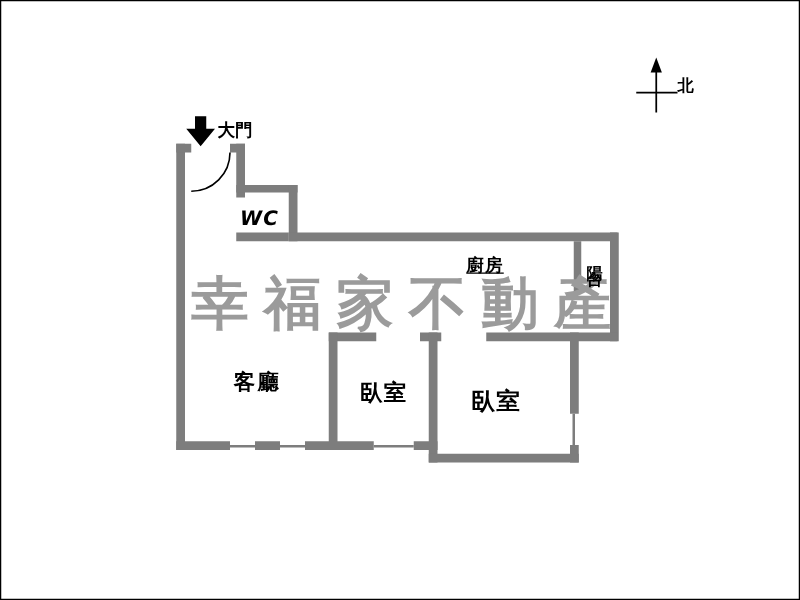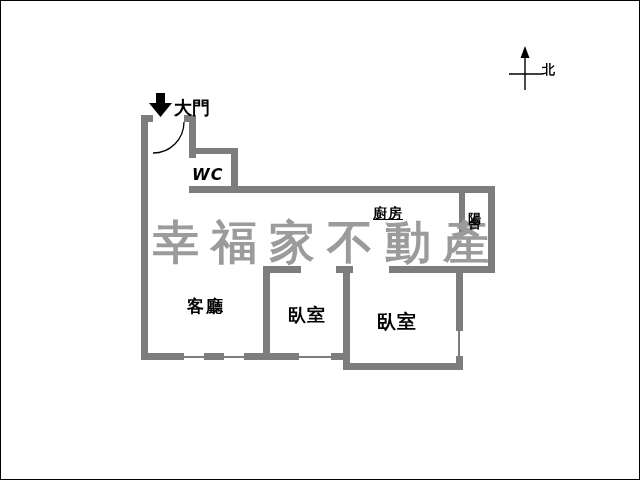--- a/index.html
+++ b/index.html
@@ -35,21 +35,21 @@
   }
 
   .label {
     position: absolute;
     color: #000000;
     font-weight: bold;
     white-space: nowrap;
     z-index: 3;
     line-height: 1.1;
   }
-  .lbl-entrance { left: 173px; top: 97px;  font-size: 18px; }
+  .lbl-entrance { left: 173px; top: 97px;  font-size: 14px; }
   .lbl-wc       { left: 191px; top: 165px; font-size: 16px; letter-spacing: 1px; font-style: italic; }
   .lbl-kitchen  { left: 372px; top: 205px; font-size: 14px; letter-spacing: 1px; text-decoration: underline; }
   .lbl-balcony  { left: 466px; top: 201px; font-size: 13px;
                   writing-mode: vertical-rl; text-orientation: upright; letter-spacing: 3px; }
   .lbl-living   { left: 186px; top: 296px; font-size: 17px; letter-spacing: 2px; }
   .lbl-bedroom1 { left: 287px; top: 304px; font-size: 18px; letter-spacing: 1px; }
   .lbl-bedroom2 { left: 376px; top: 310px; font-size: 19px; letter-spacing: 1px; }
   .lbl-north    { left: 541px; top: 62px;  font-size: 13px; }
 </style>
 </head>

